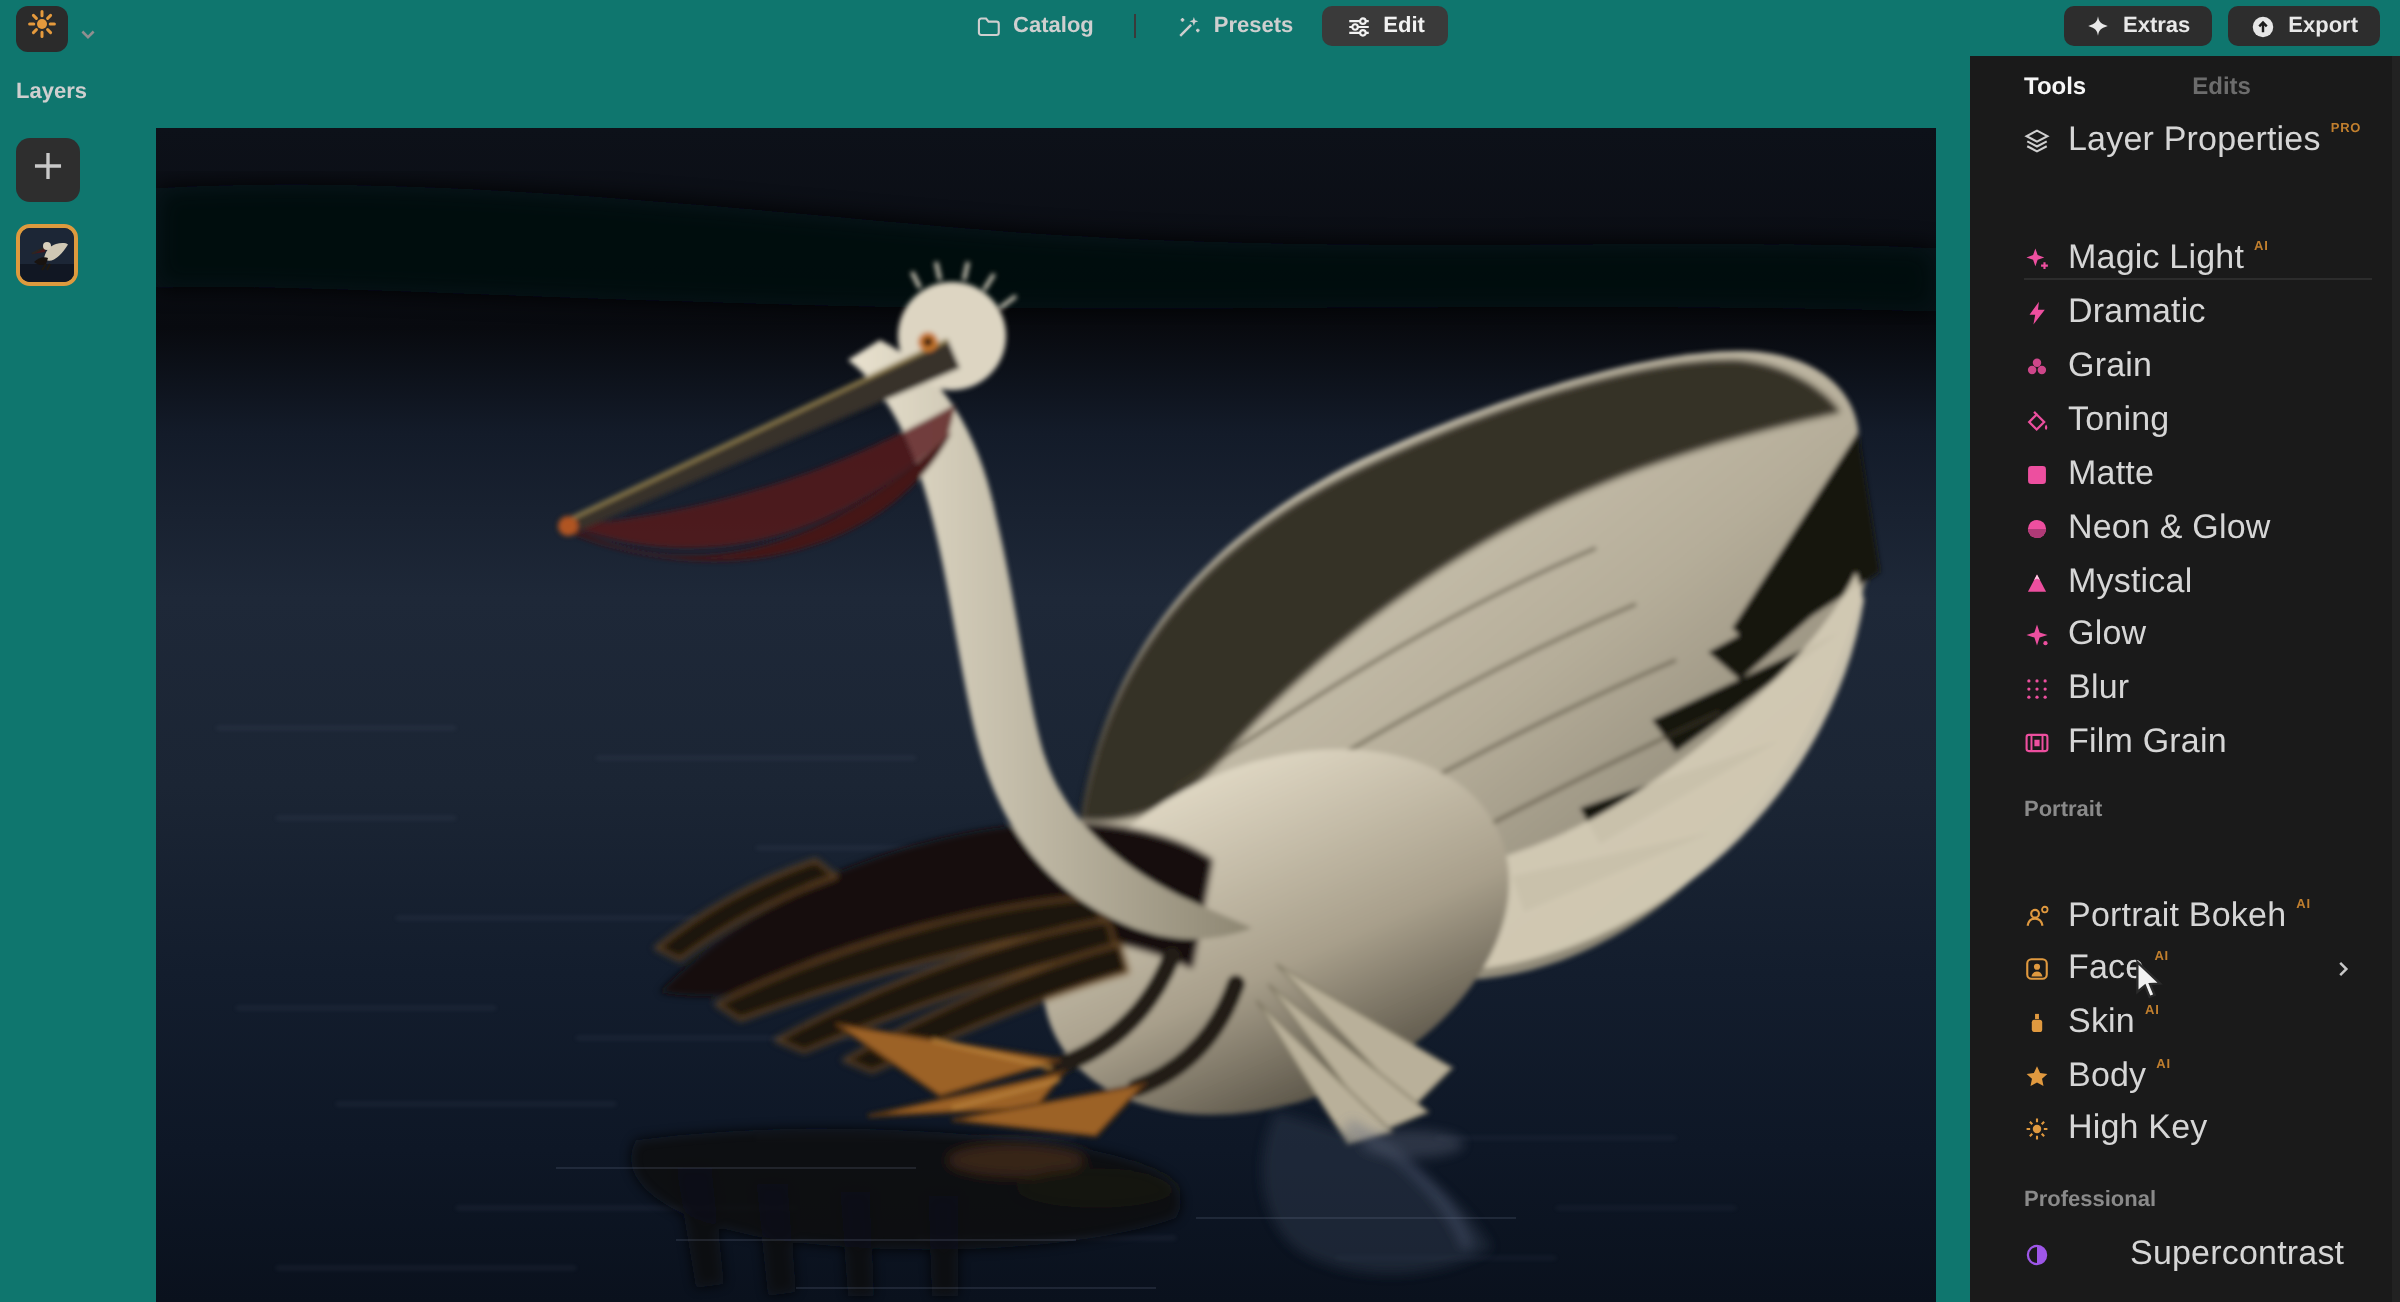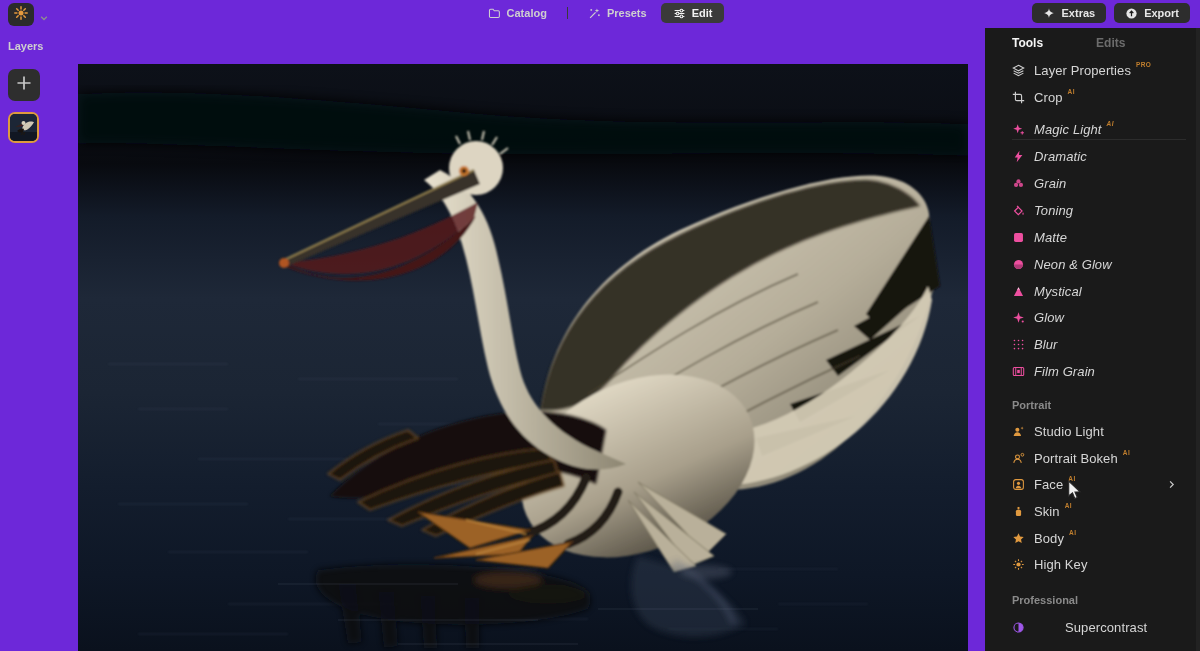--- a/index.html
+++ b/index.html
@@ -1,18 +1,18 @@
 <!DOCTYPE html>
 <html><head>
 <meta charset="utf-8">
 <style>
   * { margin:0; padding:0; box-sizing:border-box; }
   html,body { width:1200px; height:651px; overflow:hidden; background:#131313;
     font-family:"Liberation Sans", sans-serif; color:#d6d6d6; }
-  .stage { position:relative; width:1200px; height:651px; background:#6d28d9; }
+  .stage { position:relative; width:1200px; height:651px; background:#0f766e; }
 
   
   .topbar { position:absolute; top:0; left:0; right:0; height:28px; }
   .logo-btn { position:absolute; left:8px; top:3px; width:26px; height:23px;
     background:#2b2b2b; border-radius:6px; display:flex; align-items:center; justify-content:center; }
   .logo-chevron { position:absolute; left:39px; top:9px; }
   .tabs { position:absolute; left:0; right:0; top:3px; height:20px;
     display:flex; justify-content:center; align-items:center; gap:2px; }
   .tab { display:flex; align-items:center; gap:6px; padding:0 12px; height:20px;
     border-radius:5px; color:#cfcfcf; font-size:11px; font-weight:700; }
@@ -36,23 +36,23 @@
 
   
   .panel { position:absolute; left:985px; top:28px; right:0; bottom:0; background:#1a1a1a; }
   .scroll-track { position:absolute; right:0; top:0; bottom:0; width:4px; background:#222; }
   .panel-tabs { position:absolute; left:27px; top:8px; display:flex; gap:16px; }
   .panel-tab { font-size:12px; font-weight:700; }
   .panel-tab.on { color:#f5f5f5; }
   .panel-tab.off { color:#6c6c6c;margin-left:37px; }
   .tool-row { position:absolute; left:27px; right:16px; height:26px;
     display:flex; align-items:center; gap:9px; }
-  .tool-row .lbl { font-size:13px; color:#d6d6d6; letter-spacing:.1px; }
+  .tool-row .lbl { font-size:17px; color:#d6d6d6; letter-spacing:.1px; }
   .tool-icon { width:13px; height:13px; flex:0 0 13px; display:flex; }
-  .c-neutral { color:#cfcfcf; } .c-creative { color:#ed4f9f;font-style:italic; }
+  .c-neutral { color:#cfcfcf; } .c-creative { color:#ed4f9f; }
   .c-portrait { color:#e0993f; } .c-pro { color:#9e57e8;gap:40px; }
   .sup { font-size:6.5px; font-weight:700; color:#c17f2e; align-self:flex-start;
     margin-left:-4px; margin-top:4px; letter-spacing:.4px; }
   .sec-hdr { position:absolute; left:27px; font-size:11px; font-weight:700; color:#8a8a8a; }
   .divider { position:absolute; left:27px; right:14px; top:111px; height:1px; background:#2c2c2c; }
   .row-chevron { position:absolute; right:8px; display:flex; }
 
   .cursor { position:absolute; left:1066px; top:480px; z-index:50; }
 </style>
 </head>
@@ -305,29 +305,20 @@
       <span class="tool-icon">
         <svg width="13" height="13" viewBox="0 0 16 16">
             <path d="M8 1.6 14.4 5 8 8.4 1.6 5Z" fill="none" stroke="currentColor" stroke-width="1.3"></path>
             <path d="M2 8.2 8 11.4 14 8.2M2 11.2 8 14.4 14 11.2" fill="none" stroke="currentColor" stroke-width="1.3"></path>
           </svg>
       </span>
       <span class="lbl">Layer Properties</span>
       <span class="sup">PRO</span>
     </div>
 
-    <div class="tool-row c-neutral" style="top:56px">
-      <span class="tool-icon">
-        <svg width="13" height="13" viewBox="0 0 16 16">
-            <path d="M4.2 1v9a1.8 1.8 0 0 0 1.8 1.8h9M1 4.2h9A1.8 1.8 0 0 1 11.8 6v9" fill="none" stroke="currentColor" stroke-width="1.4"></path>
-          </svg>
-      </span>
-      <span class="lbl">Crop</span>
-      <span class="sup">AI</span>
-    </div>
 
     <div class="divider"></div>
 
     <div class="tool-row c-creative" style="top:88px">
       <span class="tool-icon">
         <svg width="13" height="13" viewBox="0 0 16 16">
             <path d="M7 1.5 8.4 5.6 12.5 7 8.4 8.4 7 12.5 5.6 8.4 1.5 7 5.6 5.6Z" fill="currentColor"></path>
             <path d="M12.6 10v4.2M10.5 12.1h4.2" stroke="currentColor" stroke-width="1.3"></path>
           </svg>
       </span>
@@ -432,30 +423,20 @@
             <rect x="1.6" y="3" width="12.8" height="10" rx="1.4" fill="none" stroke="currentColor" stroke-width="1.3"></rect>
             <path d="M4.6 3v10M11.4 3v10" stroke="currentColor" stroke-width="1.2"></path>
             <rect x="6.4" y="6" width="3.2" height="4" fill="currentColor"></rect>
           </svg>
       </span>
       <span class="lbl">Film Grain</span>
     </div>
 
     <div class="sec-hdr" style="top:371px">Portrait</div>
 
-    <div class="tool-row c-portrait" style="top:390px">
-      <span class="tool-icon">
-        <svg width="13" height="13" viewBox="0 0 16 16">
-            <circle cx="6.6" cy="5.8" r="2.5" fill="currentColor"></circle>
-            <path d="M2 13.4c.5-3 2.2-4.6 4.6-4.6s4.1 1.6 4.6 4.6Z" fill="currentColor"></path>
-            <path d="M12.4 1.8l.5 1.5 1.5.5-1.5.5-.5 1.5-.5-1.5-1.5-.5 1.5-.5Z" fill="currentColor"></path>
-          </svg>
-      </span>
-      <span class="lbl">Studio Light</span>
-    </div>
 
     <div class="tool-row c-portrait" style="top:417px">
       <span class="tool-icon">
         <svg width="13" height="13" viewBox="0 0 16 16">
             <circle cx="6.8" cy="6" r="2.4" fill="none" stroke="currentColor" stroke-width="1.3"></circle>
             <path d="M2.2 13.4c.5-2.8 2.2-4.4 4.6-4.4s4.1 1.6 4.6 4.4" fill="none" stroke="currentColor" stroke-width="1.3"></path>
             <circle cx="12.8" cy="3.4" r="1.7" fill="none" stroke="currentColor" stroke-width="1.1"></circle>
           </svg>
       </span>
       <span class="lbl">Portrait Bokeh</span>

